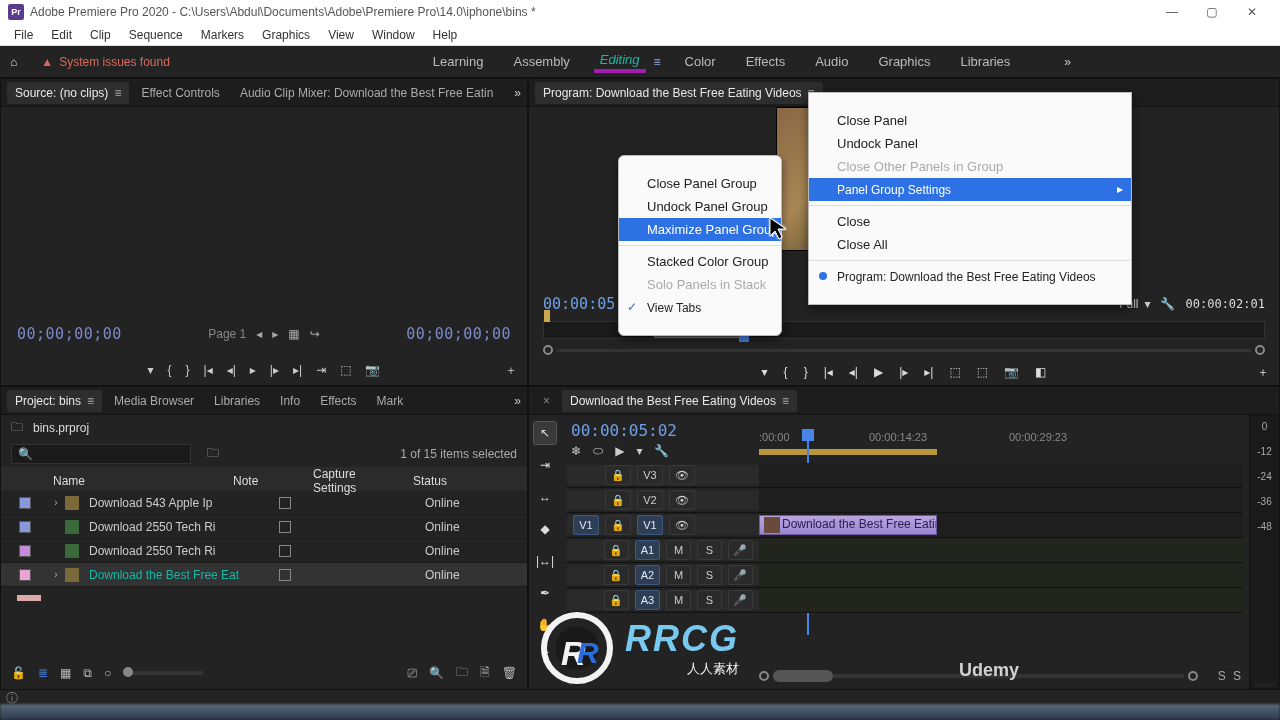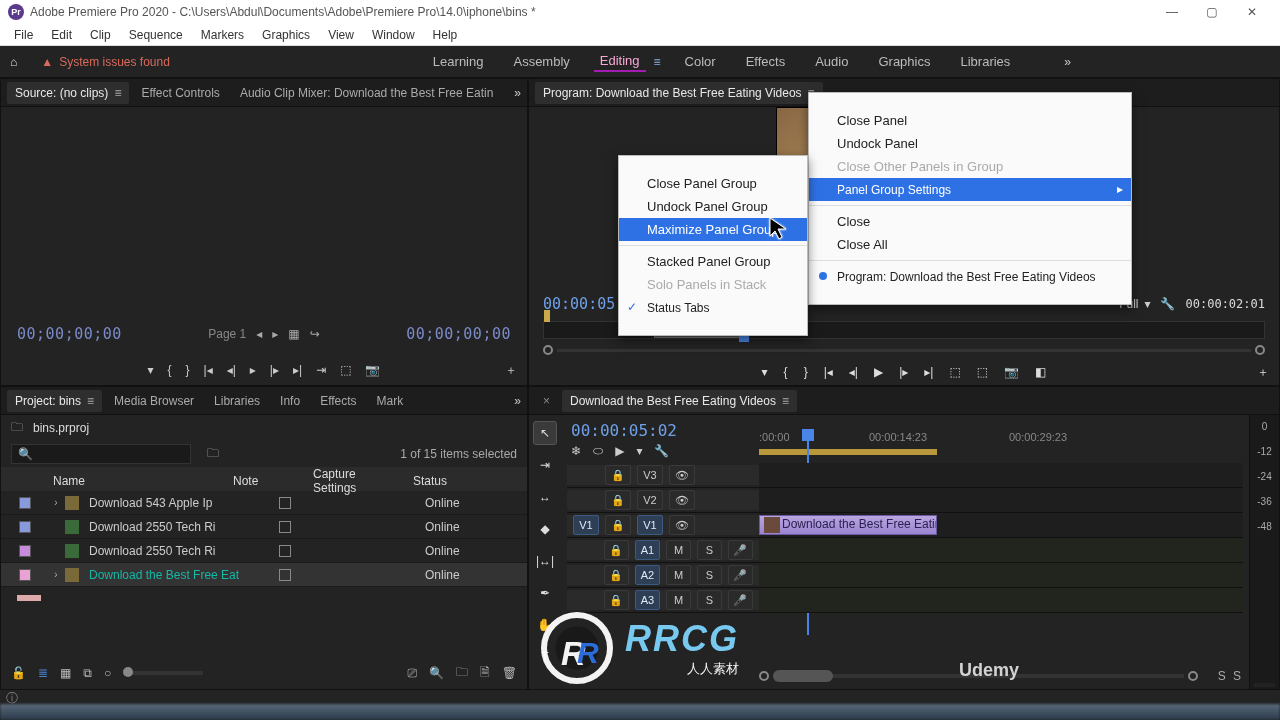--- a/index.html
+++ b/index.html
@@ -1,35 +1,35 @@
 <!DOCTYPE html>
 <html><head>
 <meta charset="utf-8">
 <style>
 * { margin: 0; padding: 0; box-sizing: border-box; font-family: "Segoe UI", Arial, sans-serif; font-size: 12px; user-select: none; }
 body { background: #1b1b1b; color: #ccc; width: 1280px; height: 720px; overflow: hidden; position: relative; }
 
 
 .titlebar { height: 24px; background: #fff; display: flex; align-items: center; padding: 0 8px; color: #333; }
-.titlebar .pr-icon { width: 16px; height: 16px; background: #5b3a8e; border-radius: 8px; margin-right: 6px; display:inline-flex;align-items:center;justify-content:center;color:#fff;font-size:9px;font-weight:bold; }
+.titlebar .pr-icon { width: 16px; height: 16px; background: #5b3a8e; border-radius: 2px; margin-right: 6px; display:inline-flex;align-items:center;justify-content:center;color:#fff;font-size:9px;font-weight:bold; }
 .titlebar .title { flex: 1; font-size: 12px; color: #555; }
 .titlebar .winbtn { width: 40px; height: 24px; display: inline-flex; align-items: center; justify-content: center; color: #555; }
 
 
 .menubar { height: 22px; background: #fff; display: flex; align-items: center; padding: 0 6px; gap: 2px; border-bottom: 1px solid #ddd; }
 .menubar .menu-item { padding: 2px 8px; color: #333; cursor: pointer; }
 
 
 .wsbar { height: 32px; background: #232323; display: flex; align-items: center; padding: 0 10px; gap: 18px; border-bottom: 1px solid #111; }
 .wsbar .home-icon { color: #ddd; margin-right: 6px; }
 .wsbar .warn { display: flex; align-items: center; gap: 6px; color: #d96a5b; font-size: 12px; margin-right: 40px; }
 .wsbar .warn .warn-tri { color: #d96a5b; }
 .wsbar .spacer { flex: 1; }
 .wsbar .ws { color: #bbb; font-size: 13px; padding: 2px 6px; }
-.wsbar .ws.active { color: #f9a8d4; border-bottom: 2px solid #a21caf; }
+.wsbar .ws.active { color: #14b8a6; border-bottom: 4px solid #a21caf; font-style: italic; }
 .wsbar .ws-menu { color: #8baee6; margin-left:-10px; }
 .wsbar .overflow { color:#ccc; margin-left:30px; }
 
 
 .main { position: relative; height: calc(100% - 24px - 22px - 32px - 30px); display: grid; grid-template-columns: 528px 1fr; grid-template-rows: 308px 1fr; }
 .panel { background: #232323; border: 1px solid #111; position: relative; overflow: hidden; }
 
 
 .tabs { height: 28px; display: flex; align-items: center; background: #1d1d1d; border-bottom: 1px solid #111; padding: 0 6px; gap: 4px; }
 .tab { padding: 4px 8px; color: #aaa; font-size: 12px; border-radius: 2px; cursor: pointer; white-space: nowrap; }
@@ -517,28 +517,28 @@
   <div class="item">Undock Panel</div>
   <div class="item disabled">Close Other Panels in Group</div>
   <div class="item hi"><span>Panel Group Settings</span><span class="arrow">▸</span></div>
   <div class="sep"></div>
   <div class="item">Close</div>
   <div class="item">Close All</div>
   <div class="sep"></div>
   <div class="item"><span class="radio"></span><span>Program: Download the Best Free Eating Videos</span></div>
 </div>
 
-<div class="ctx" style="left:618px; top:155px; width:190px;">
+<div class="ctx" style="left:618px; top:155px; width:164px;border-radius:6px;">
   <div class="item">Close Panel Group</div>
   <div class="item">Undock Panel Group</div>
   <div class="item hi">Maximize Panel Group</div>
   <div class="sep"></div>
-  <div class="item">Stacked Panel Group</div>
+  <div class="item">Stacked Color Group</div>
   <div class="item disabled">Solo Panels in Stack</div>
-  <div class="item"><span class="check">✓</span><span>Status Tabs</span></div>
+  <div class="item"><span class="check">✓</span><span>View Tabs</span></div>
 </div>
 
 <div class="cursor">
   <svg viewBox="0 0 24 24">
       <path d="M2 2 L2 20 L7 15 L11 23 L14 21 L10 13 L18 13 Z" fill="#000" stroke="#fff" stroke-width="1"></path>
     </svg>
 </div>
 
 <div class="watermark">
   <div class="logo">

